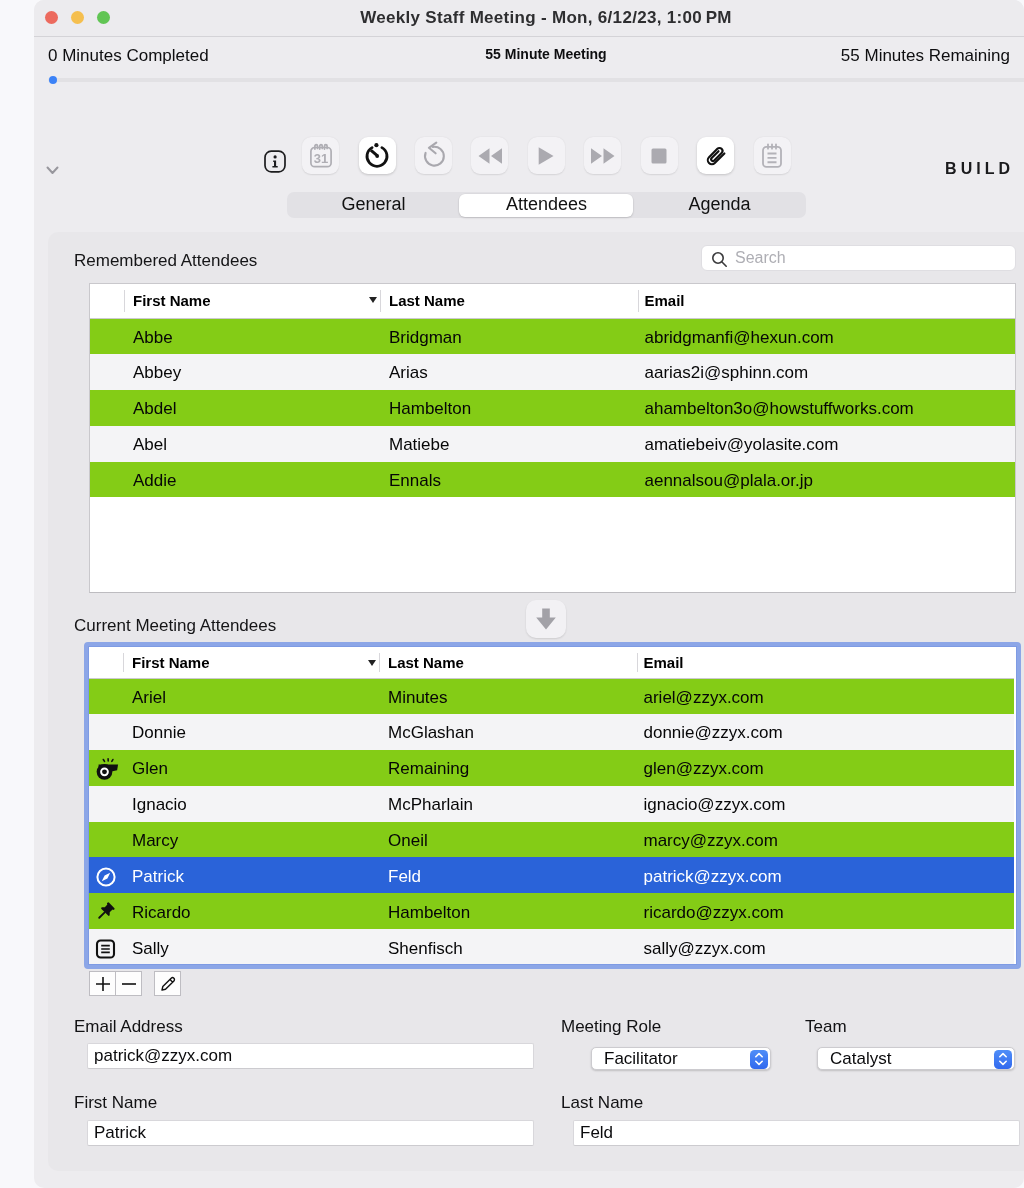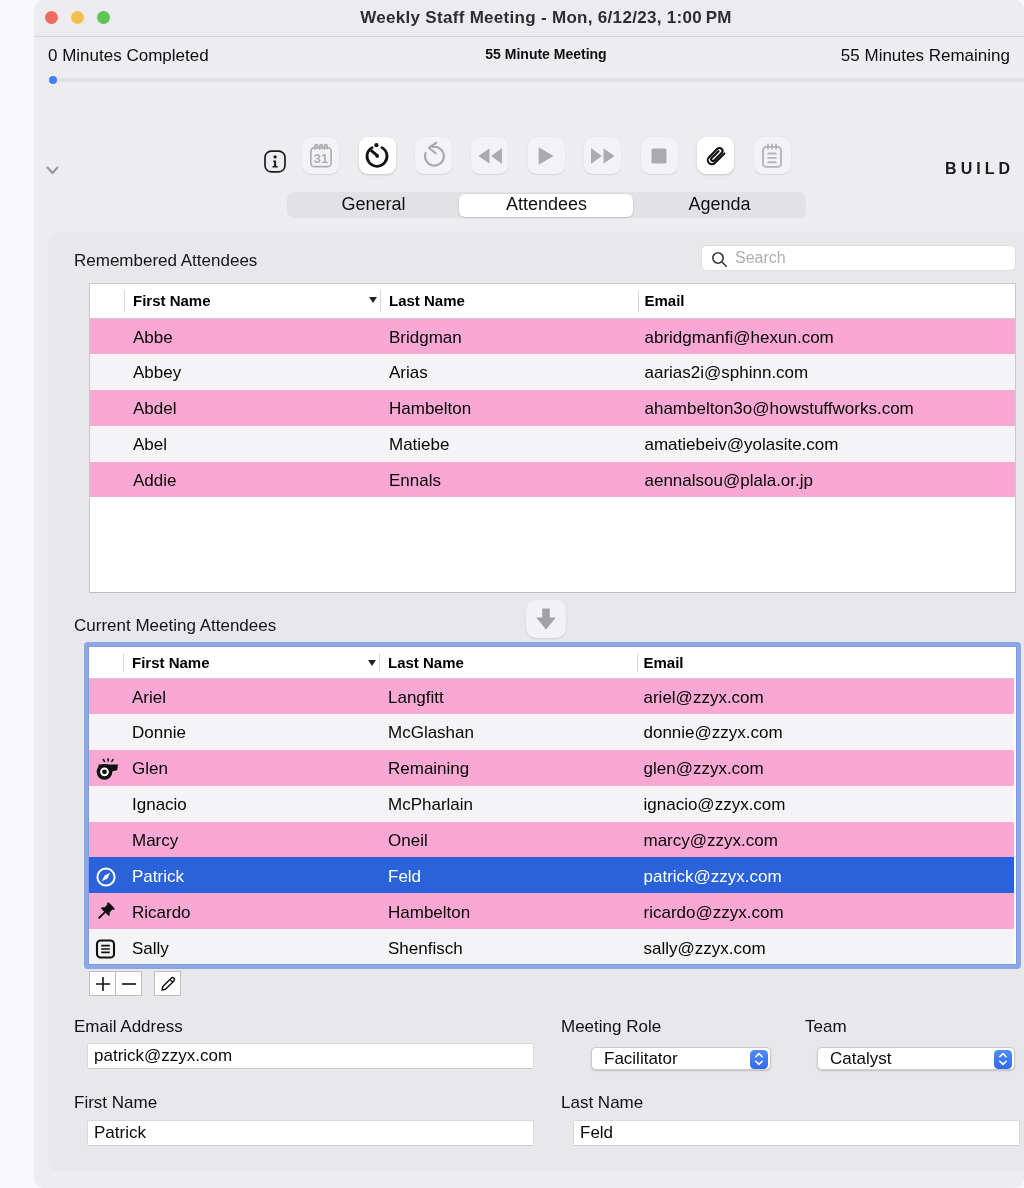--- a/index.html
+++ b/index.html
@@ -25,21 +25,21 @@
   .search { position:absolute; left:653px; top:13px; width:315px; height:26px; background:#fff; border:1px solid #DFDEE2; border-radius:6px; }
   .search span { position:absolute; left:33px; top:3px; font-size:16px; color:#AEAEB4; }
   table.grid { position:absolute; border-collapse:collapse; table-layout:fixed; background:#fff; font-size:17px; color:#060607; }
   table.grid th { font-size:15px; font-weight:bold; color:#000; text-align:left; height:34px; border-bottom:1px solid #CBCACE; position:relative; letter-spacing:0; }
   table.t2 th { height:31px; }
   table.grid td { height:35.9px; padding:3px 0 0 0; }
   table.grid .c0 { width:34px; }
   table.grid .c1 { width:256px; padding-left:9px; }
   table.grid .c2 { width:258px; padding-left:9px; }
   table.grid .c3 { padding-left:6.5px; }
-  tr.odd  td { background:#f9a8d4; }
+  tr.odd  td { background:#84cc16; }
   tr.even td { background:#F4F4F6; }
   tr.sel td { background:#2A63D9; color:#fff; }
   .vline { position:absolute; top:6px; bottom:6px; width:1px; background:#D8D7DB; }
   .sort { position:absolute; right:3px; top:13px; width:0; height:0; border-left:4.5px solid transparent; border-right:4.5px solid transparent; border-top:6px solid #222; }
   .field { position:absolute; background:#fff; border:1px solid #D8D7DB; border-bottom-color:#CCCBCF; border-radius:2px; font-size:17px; color:#0a0a0c; padding:2px 0 0 6px; height:26px; }
   .flabel { position:absolute; font-size:17px; color:#121214; }
   .pop { position:absolute; background:#fff; border:0.5px solid #CCCBCF; border-radius:5px; height:23px; font-size:17px; color:#0a0a0c; box-shadow:0 1px 2px rgba(0,0,0,0.18); }
   .pop .txt { position:absolute; left:12px; top:0.5px; }
   .stepper { position:absolute; right:2px; top:2px; width:18.5px; height:18.5px; border-radius:4.5px; background:linear-gradient(#4F8EF8,#3269EE); }
   .smallbtn { position:absolute; top:739px; width:27px; height:25px; background:#FDFDFD; border:1px solid #BEBDC2; }
@@ -217,21 +217,21 @@
         <tbody>
             <tr>
           <th class="c0"></th>
           <th class="c1">First Name<div class="vline" style="left:0;"></div><div class="sort"></div></th>
           <th class="c2">Last Name<div class="vline" style="left:0;"></div></th>
           <th class="c3">Email<div class="vline" style="left:0;"></div></th>
         </tr>
         <tr class="odd">
               <td></td>
               <td class="c1">Ariel</td>
-              <td class="c2">Langfitt</td>
+              <td class="c2">Minutes</td>
               <td class="c3">ariel@zzyx.com</td>
             </tr>
         <tr class="even">
               <td></td>
               <td class="c1">Donnie</td>
               <td class="c2">McGlashan</td>
               <td class="c3">donnie@zzyx.com</td>
             </tr>
         <tr class="odd">
               <td class="icn">

